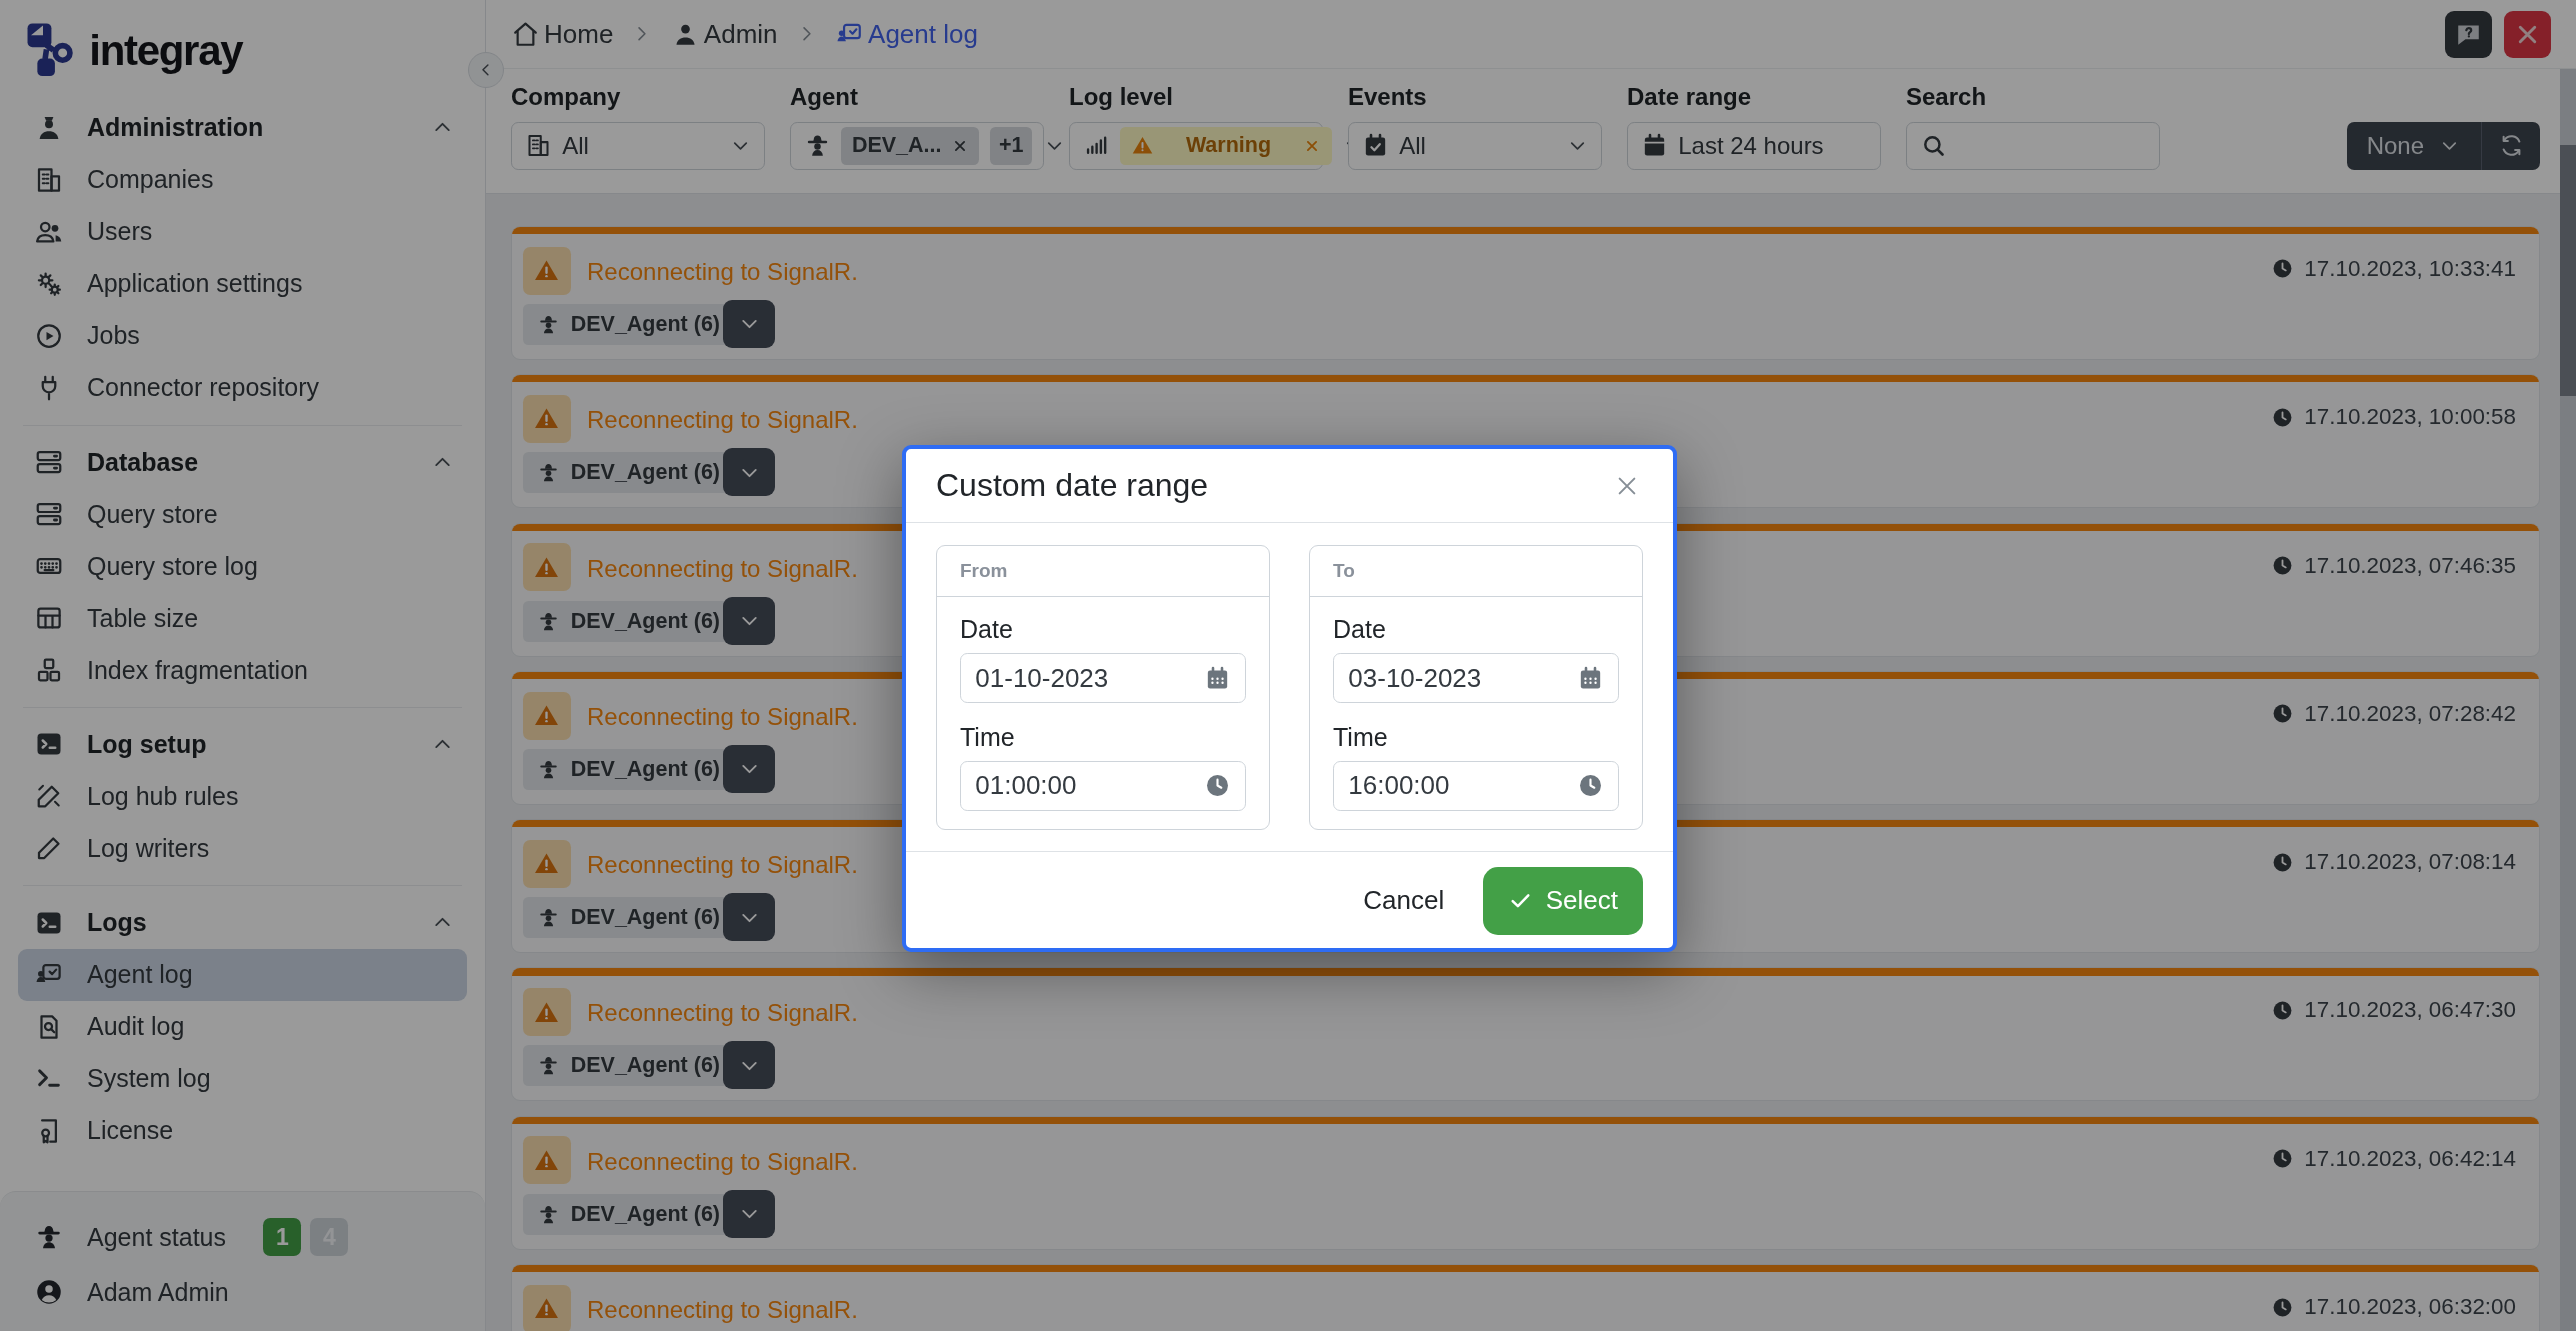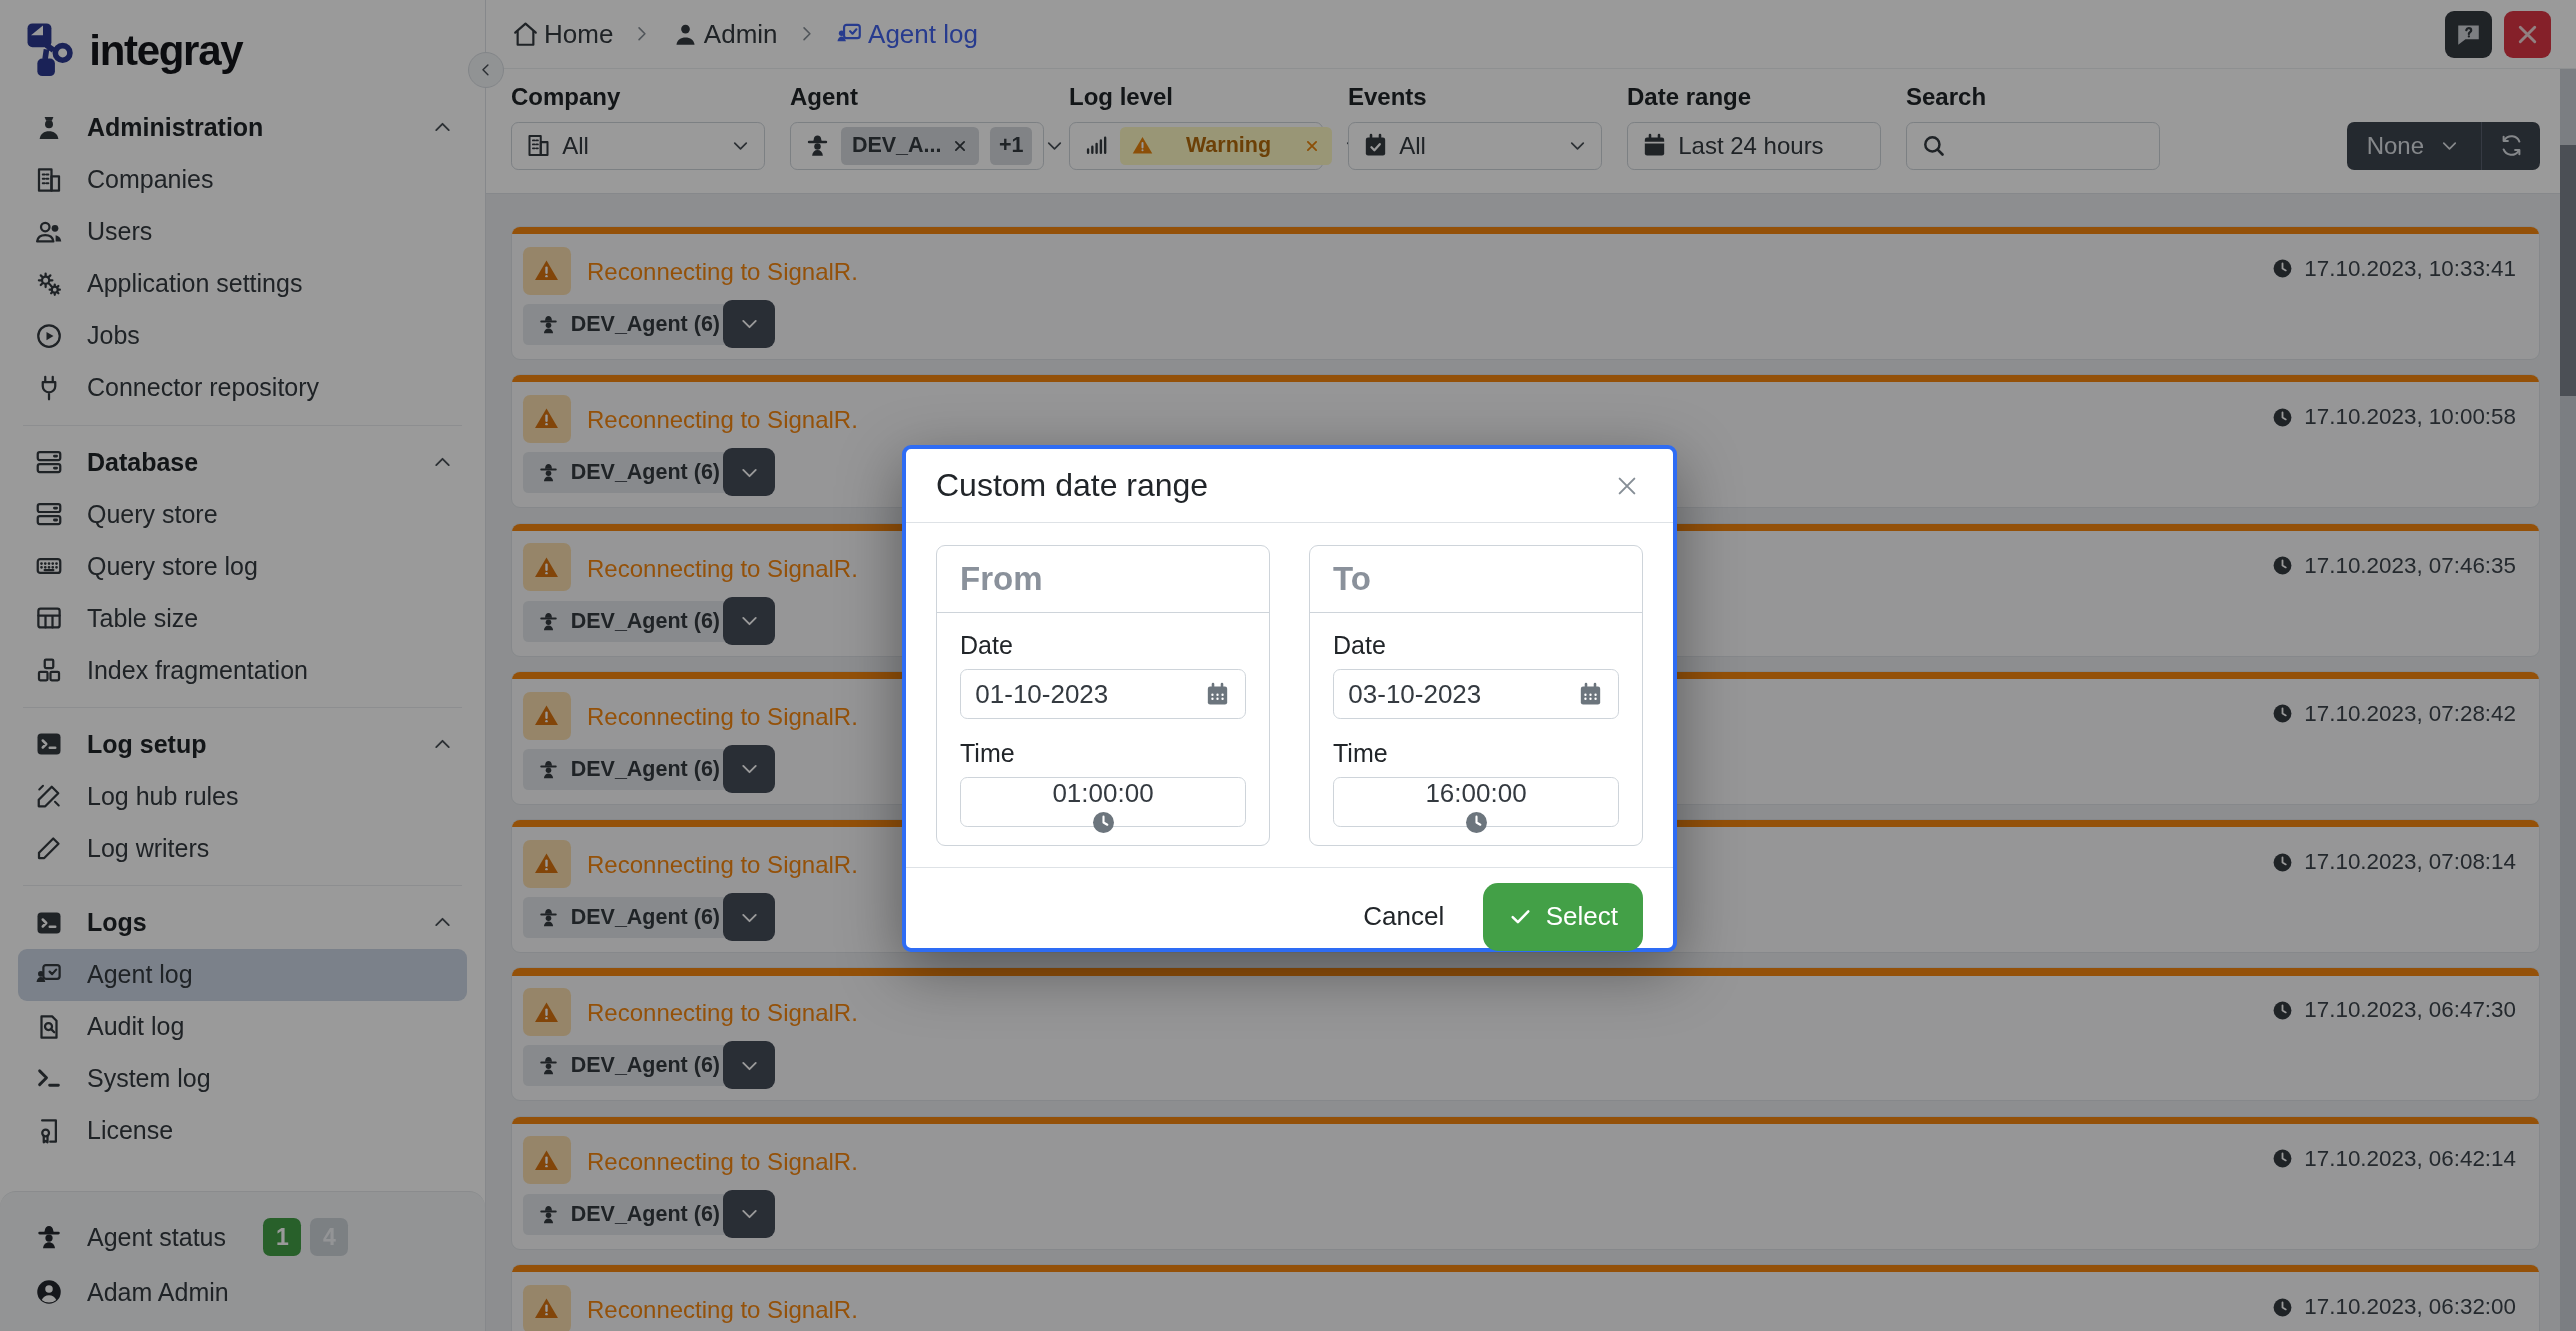--- a/index.html
+++ b/index.html
@@ -87,25 +87,25 @@
   .vthumb { position:absolute; left:0; width:100%; top:76px; height:251px; background:#7d848d; }
 
   
   .overlay { position:fixed; inset:0; background:rgba(0,0,0,0.395); z-index:40; }
   .modal { position:fixed; left:902px; top:445px; width:775px; height:507px; background:#fff; border:4.5px solid #2e6cf4; border-radius:9px; box-shadow:0 18px 63px rgba(0,0,0,.4); z-index:50; display:flex; flex-direction:column; }
   .modal-head { display:flex; align-items:center; justify-content:space-between; padding:18px 30px; border-bottom:0.9px solid #dee2e6; }
   .modal-title { font-size:32px; color:#212529; }
   .modal-x { width:32px; height:32px; color:#868e96; }
   .modal-body { display:flex; gap:39px; padding:21.5px 30px; flex:1; }
   .range-card { flex:1; border:0.9px solid #ced4da; border-radius:9px; overflow:hidden; background:#fff; }
-  .range-head { padding:14.3px 23px; font-size:33px; font-weight:700; color:#8a919b; border-bottom:0.9px solid #ced4da; }
+  .range-head { padding:14.3px 23px; font-size:19px; font-weight:700; color:#8a919b; border-bottom:0.9px solid #ced4da; }
   .range-body { padding:18px 23px; }
   .fld-label { font-size:25px; color:#212529; margin-bottom:9px; }
   .fld { height:50px; border:0.9px solid #ced4da; border-radius:7.2px; display:flex; align-items:center; justify-content:space-between; padding:0 14.3px; font-size:26px; color:#343a40; margin-bottom:19.7px; cursor:text; }
-  .fld:last-child { margin-bottom:0;flex-direction:column; }
+  .fld:last-child { margin-bottom:0; }
   .ficon { width:27px; height:27px; color:#6c757d; }
   .modal-foot { display:flex; align-items:center; justify-content:flex-end; gap:39px; padding:14.3px 30px 18px; border-top:0.9px solid #dee2e6; }
   .btn-cancel { font-size:26px; color:#212529; }
   .btn-select { display:flex; align-items:center; gap:12.5px; background:#43a047; color:#fff; font-size:26px; padding:0 25px; height:68px; border-radius:15px; }
   .btn-select .check { width:25px; height:25px; }
 </style>
 </head>
 <body>
 
 <div class="app">

